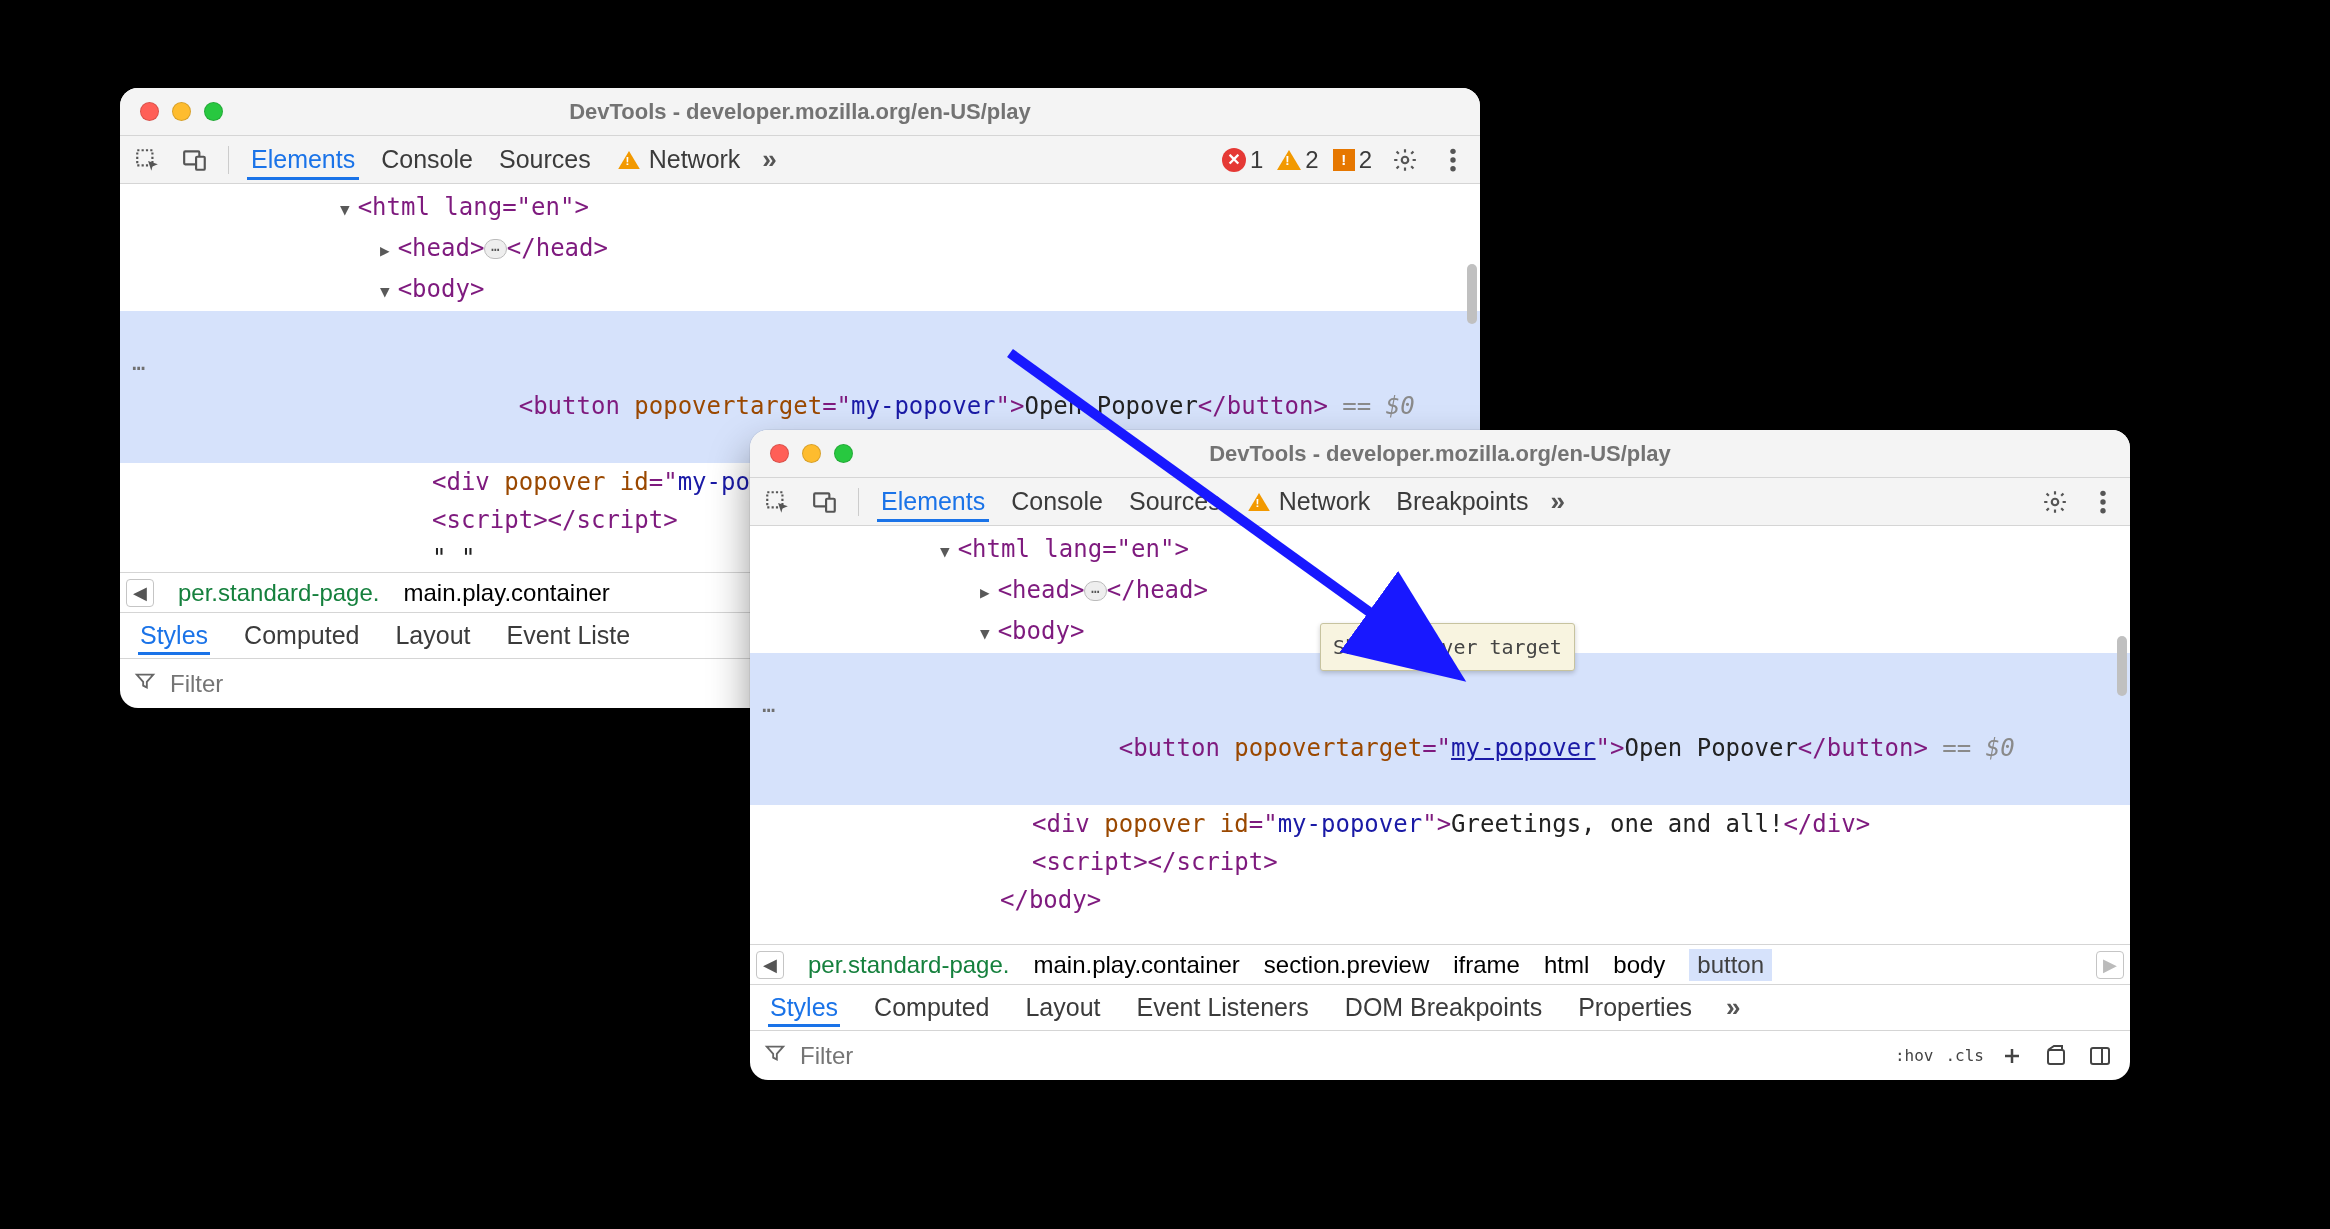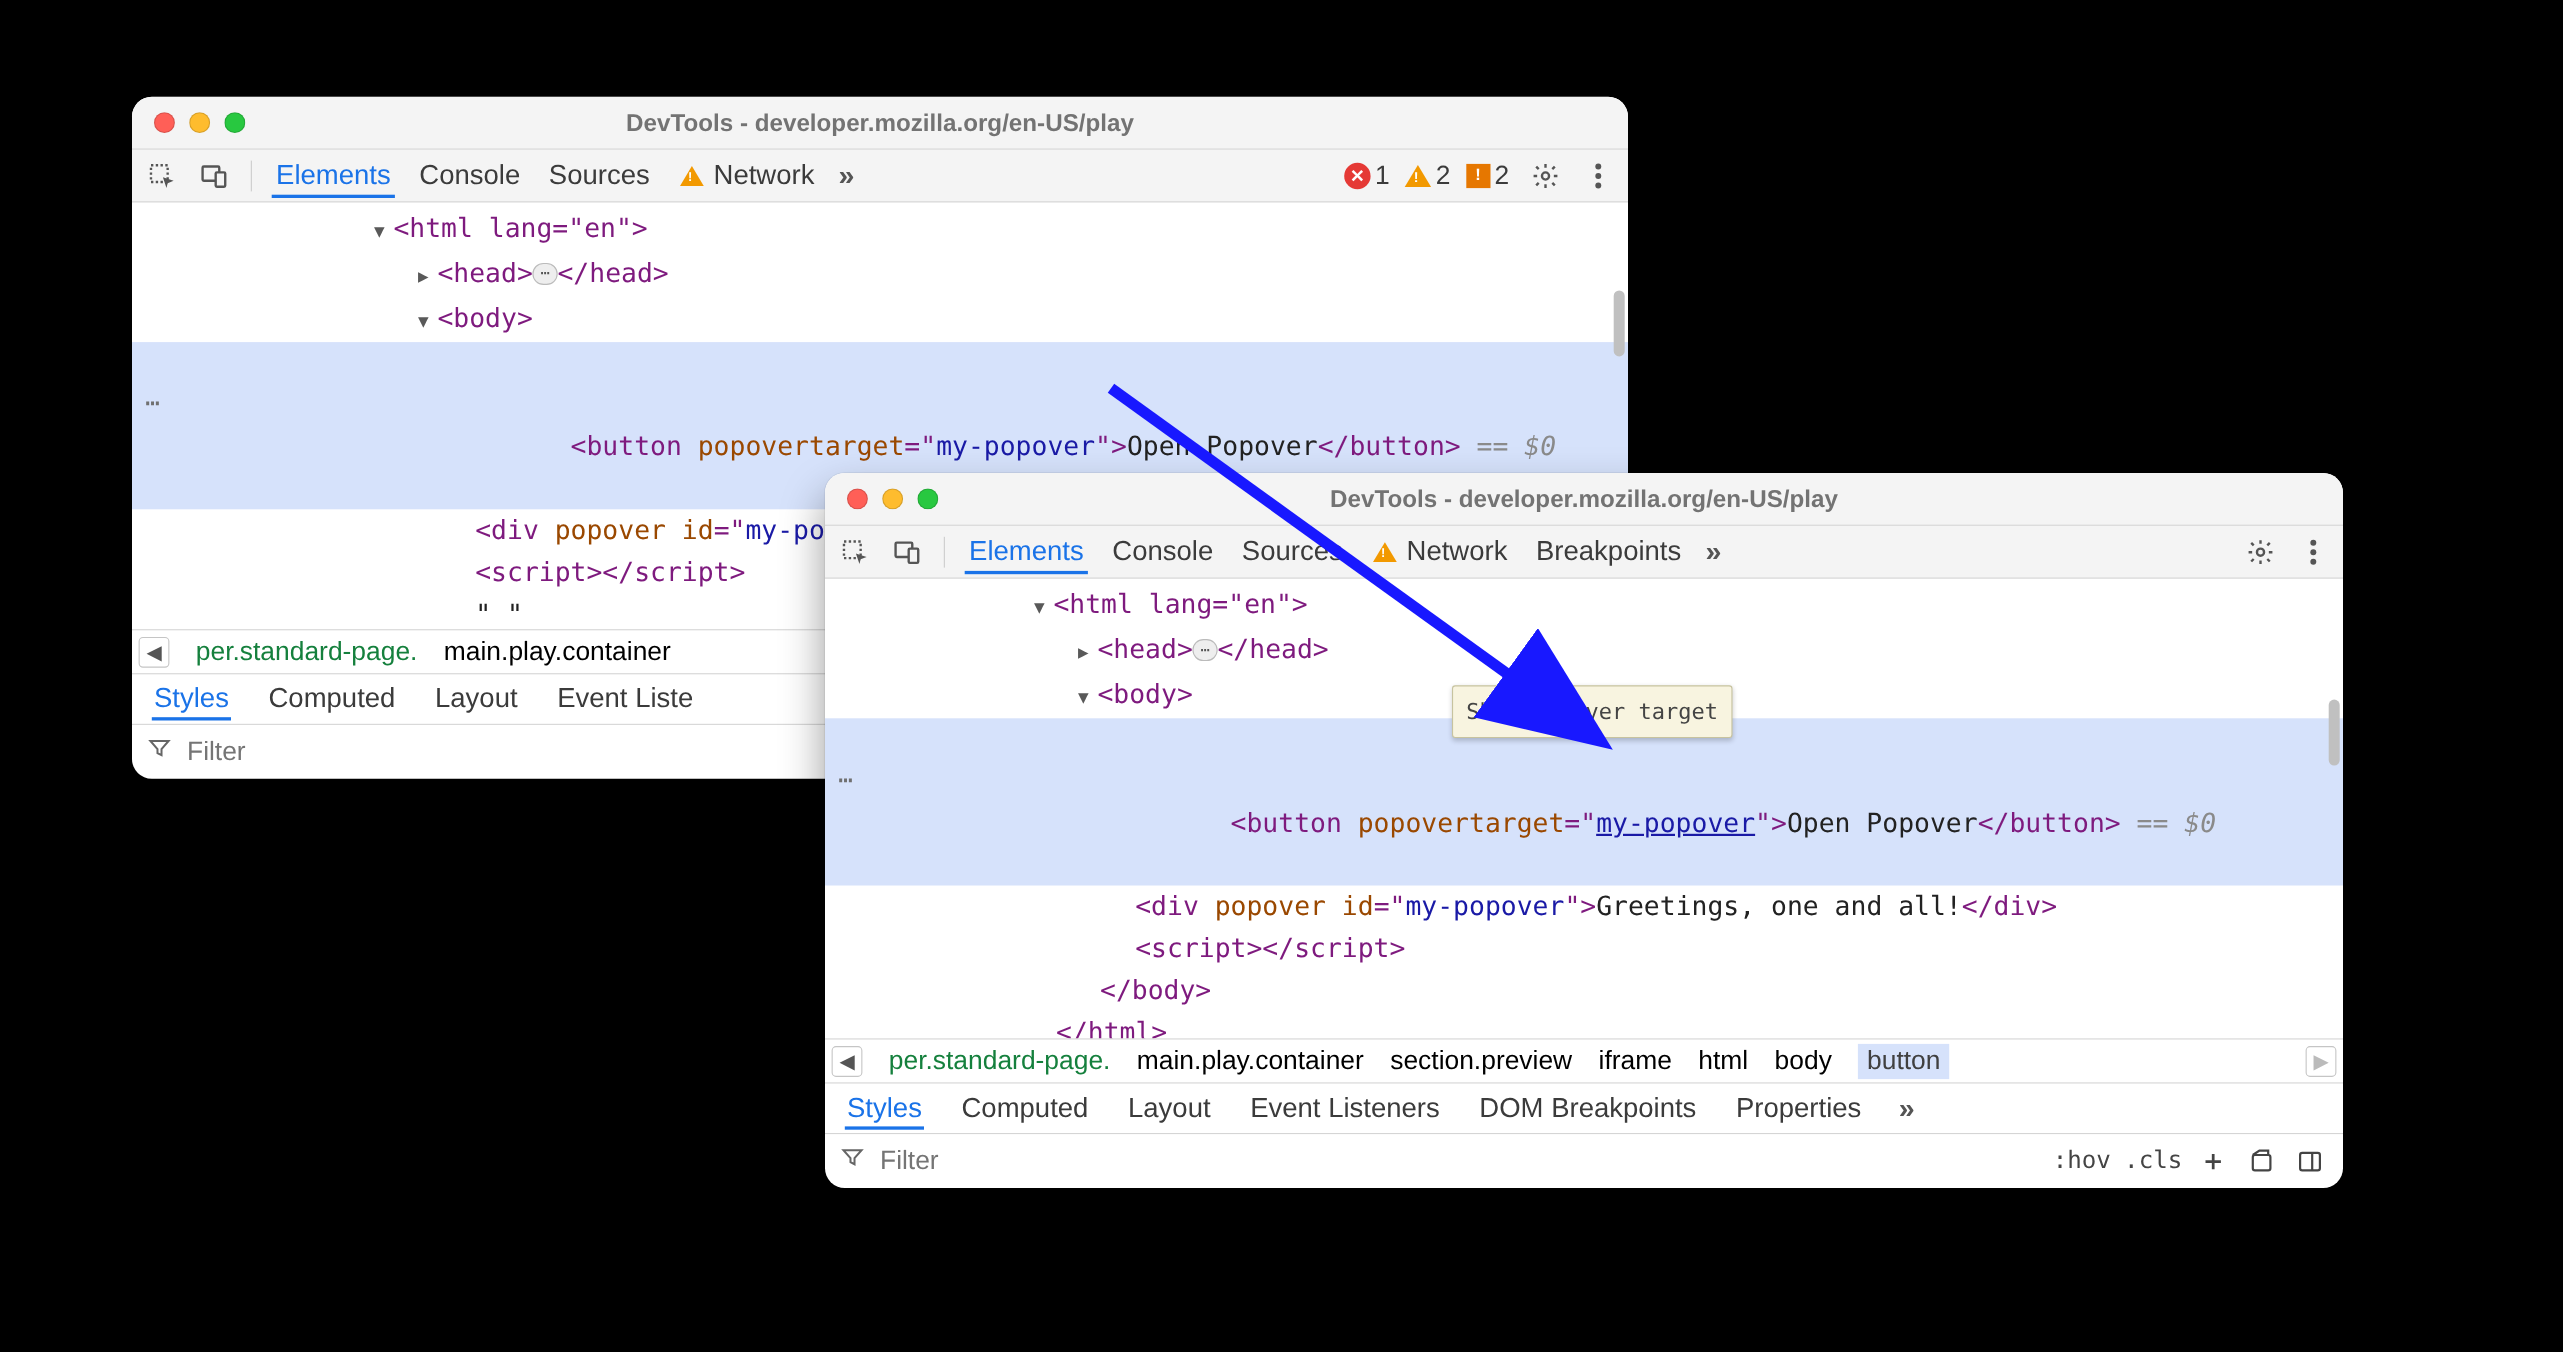--- a/index.html
+++ b/index.html
@@ -194,21 +194,21 @@
 }
 .filter-icon { color:#666;}
 .filter-input {
   flex:1;
   border:none;
   background:transparent;
   font-size:24px;
   color:#333;
   outline:none;
 }
-.hov-cls { font-family: Menlo, monospace; font-size:22px; color:#444; }
+.hov-cls { font-family: Menlo, monospace; font-size:16px; color:#444; }
 .sm-iconbtn {
   width:32px; height:32px; display:inline-flex; align-items:center; justify-content:center; color:#444; cursor:pointer; font-size:26px;
 }
 
 
 .tooltip {
   position:absolute;
   background:#f8f4e0;
   border:1px solid #c7c39f;
   color:#444;
@@ -381,21 +381,20 @@
     <div class="domline" style="padding-left:190px;"><span class="arrow-d"></span><span class="c-tag">&lt;html lang="en"&gt;</span></div>
     <div class="domline" style="padding-left:230px;"><span class="arrow-r"></span><span class="c-tag">&lt;head&gt;</span><span class="dots-badge">⋯</span><span class="c-tag">&lt;/head&gt;</span></div>
     <div class="domline" style="padding-left:230px;"><span class="arrow-d"></span><span class="c-tag">&lt;body&gt;</span></div>
     <div class="domline selected" style="position:relative;">
       <span class="dots-expand">⋯</span>
       <span style="padding-left:270px;"></span><span class="c-tag">&lt;button </span><span class="c-attrname">popovertarget</span><span class="c-tag">="</span><span class="c-link">my-popover</span><span class="c-tag">"&gt;</span><span class="c-text">Open Popover</span><span class="c-tag">&lt;/button&gt;</span><span class="c-gray"> == $0</span>
     </div>
     <div class="domline" style="padding-left:282px;"><span class="c-tag">&lt;div </span><span class="c-attrname">popover</span> <span class="c-attrname">id</span><span class="c-tag">="</span><span class="c-attrval">my-popover</span><span class="c-tag">"</span><span class="c-tag">&gt;</span><span class="c-text">Greetings, one and all!</span><span class="c-tag">&lt;/div&gt;</span></div>
     <div class="domline" style="padding-left:282px;"><span class="c-tag">&lt;script&gt;</span><span class="c-tag">&lt;/script&gt;</span></div>
     <div class="domline" style="padding-left:250px;"><span class="c-tag">&lt;/body&gt;</span></div>
-    <div class="domline" style="padding-left:210px;"><span class="c-tag">&lt;/html&gt;</span></div>
     <div class="tooltip" style="left:570px; top:97px;">Show popover target</div>
     <div class="scrollthumb" style="top:110px;"></div>
   </div>
 
   <div class="breadcrumb">
     <span class="bc-arrow">◀</span>
     <span class="bc-item">per.standard-page.</span>
     <span class="bc-item maroon">main.play.container</span>
     <span class="bc-item maroon">section.preview</span>
     <span class="bc-item maroon">iframe</span>

